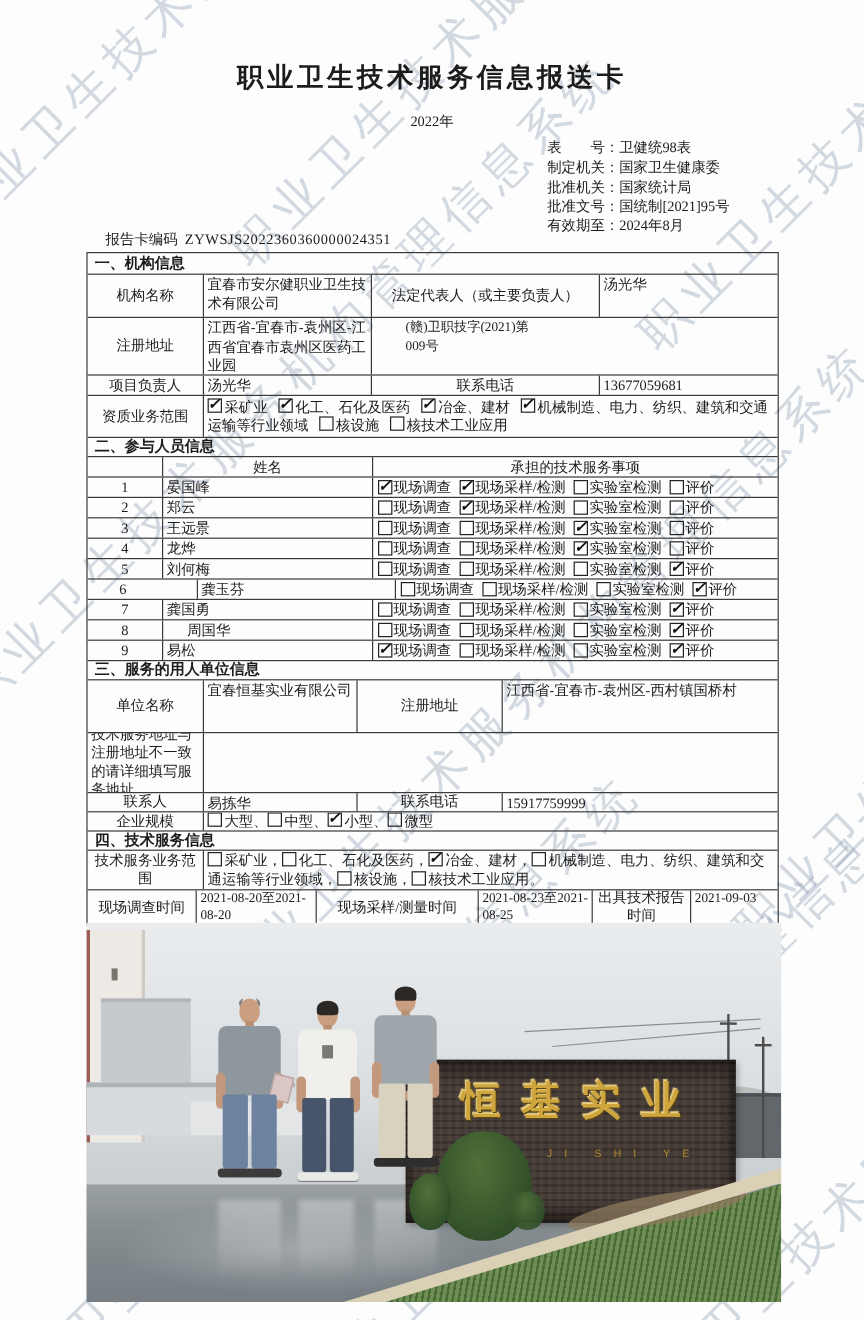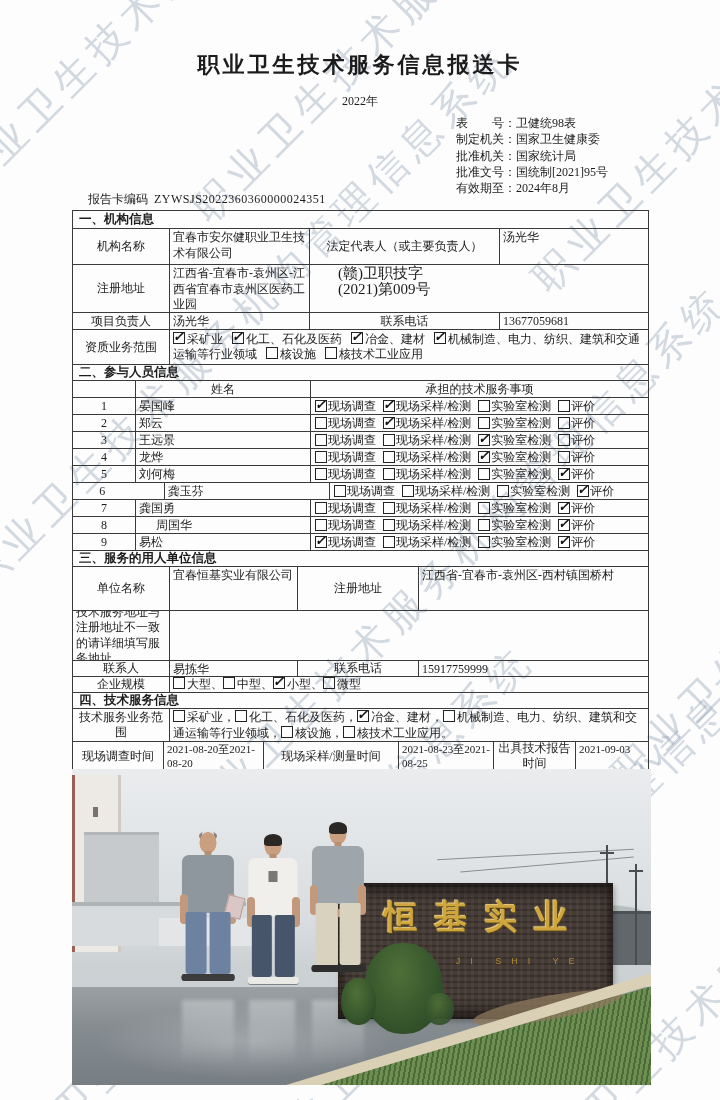--- a/index.html
+++ b/index.html
@@ -22,21 +22,21 @@
        box-sizing:border-box;font-size:12px;background:transparent;}
   .tr{display:flex;border-top:1px solid #3a3a3a;box-sizing:border-box;}
   .tr:first-child{border-top:none;}
   .td{border-left:1px solid #3a3a3a;box-sizing:border-box;overflow:hidden;display:flex;}
   .tr > .td:first-child{border-left:none;}
   .lab{align-items:center;justify-content:center;text-align:center;line-height:15px;padding:0 2px;}
   .labL{align-items:center;text-align:left;line-height:15.5px;padding:1px 3px;}
   .val{align-items:flex-start;padding:1px 3px;line-height:15.5px;}
   .valC{align-items:center;padding:1px 3px;line-height:15px;}
   .sech{font-weight:bold;font-size:12.5px;padding:1px 0 1px 6px;display:flex;align-items:center;}
-  .small{font-size:15px;padding-left:28px;}
+  .small{font-size:11px;padding-left:28px;}
   .dt{font-size:11px;line-height:13.5px;}
   
   .box{display:inline-block;width:10px;height:10px;border:1px solid #222;position:relative;
        vertical-align:-1px;margin-right:2px;background:transparent;}
   .box.checked::after{content:"✓";position:absolute;left:-1px;top:-4px;font-size:13px;font-weight:bold;color:#111;}
   .ck{display:inline-flex;align-items:center;margin-right:7px;white-space:nowrap;}
   .ck .box{margin-right:1px;}
   .sgap{margin-right:9px;}
   .svc{align-items:center;padding:0 4px;}
   

